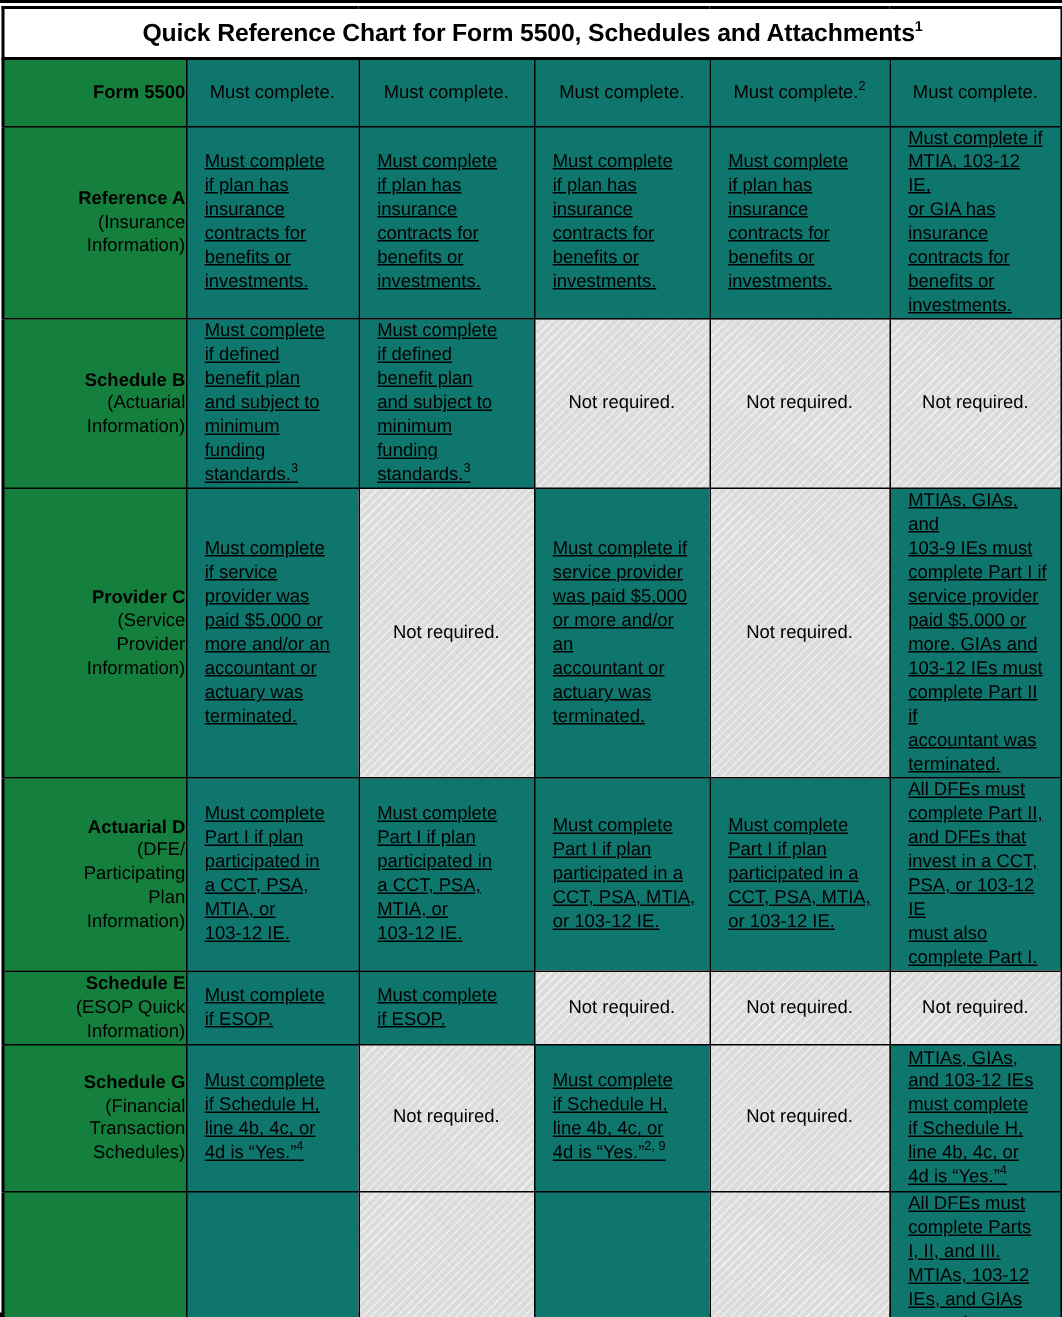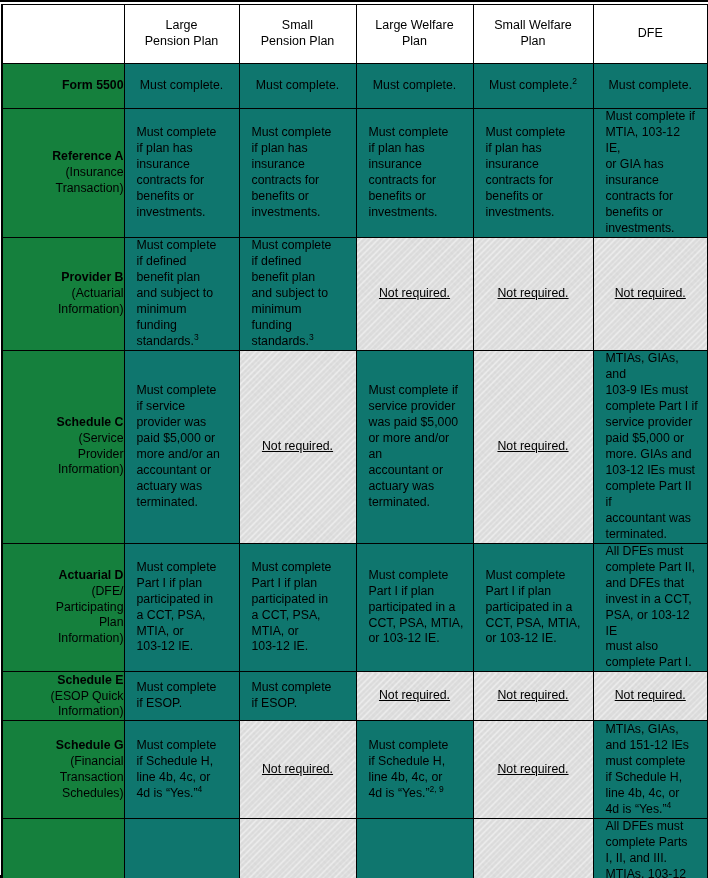--- a/index.html
+++ b/index.html
@@ -78,28 +78,27 @@
 
   .cell {
     font-size: 12.3px;
     line-height: 1.30;
     background: #0f766e;
   }
   .cell-inner {
     padding: 0 9px 0 12px;
   }
   .cell.center .cell-inner { text-align: center; padding: 0 6px; }
-  .cell.left .cell-inner { text-align: left; }
+  .cell.left .cell-inner { text-align: left; text-decoration: underline; }
 
   .shaded {
     background-color: #dcdcdc;
     background-image:
       repeating-linear-gradient(135deg, rgba(255,255,255,0.55) 0 1px, rgba(255,255,255,0) 1px 4px),
       repeating-linear-gradient(45deg, rgba(0,0,0,0.018) 0 1px, rgba(0,0,0,0) 1px 5px);
-    text-decoration: underline;
   }
 
   sup { font-size: 8.5px; vertical-align: super; line-height: 0; }
 
   
   .edge-left { border-left: 2px solid #000 !important; }
   .edge-right { border-right: 2px solid #000 !important; }
   .edge-bottom { border-bottom: 2px solid #000 !important; }
 
   .nowrapish { white-space: pre-line; }
@@ -111,32 +110,25 @@
   <table class="qrc">
     <colgroup>
       <col style="width:122px">
       <col style="width:115px">
       <col style="width:117px">
       <col style="width:117px">
       <col style="width:120px">
       <col style="width:115px">
     </colgroup>
     <thead>
-      <tr id="header-row">
-          <th class="hdr hdr-blank edge-left"><span class="nowrapish"></span></th>
-          <th class="hdr"><span class="nowrapish">Large
-Pension Plan</span></th>
-          <th class="hdr"><span class="nowrapish">Small
-Pension Plan</span></th>
-          <th class="hdr"><span class="nowrapish">Large Welfare
-Plan</span></th>
-          <th class="hdr"><span class="nowrapish">Small Welfare
-Plan</span></th>
-          <th class="hdr edge-right"><span class="nowrapish">DFE</span></th>
-        </tr>
+      <tr>
+        <th colspan="6" class="title-cell">
+          <span class="title-text"><span>Quick Reference Chart for Form 5500, Schedules and Attachments</span><sup>1</sup></span>
+        </th>
+      </tr>
     </thead>
     <tbody id="table-body">
         <tr style="height: 45px;">
           <td class="rowlabel edge-left">
             <div class="b">Form 5500</div>
           </td>
           <td class="cell center">
             <div class="cell-inner"><span class="nowrapish">Must complete.</span></div>
           </td>
           <td class="cell center">
@@ -149,21 +141,21 @@
             <div class="cell-inner"><span class="nowrapish">Must complete.</span><sup>2</sup></div>
           </td>
           <td class="cell center edge-right">
             <div class="cell-inner"><span class="nowrapish">Must complete.</span></div>
           </td>
         </tr>
         <tr style="height: 110px;">
           <td class="rowlabel edge-left">
             <div class="b">Reference A</div>
             <div class="nowrapish">(Insurance
-Transaction)</div>
+Information)</div>
           </td>
           <td class="cell left">
             <div class="cell-inner"><span class="nowrapish">Must complete
 if plan has
 insurance
 contracts for
 benefits or
 investments.</span></div>
           </td>
           <td class="cell left">
@@ -195,21 +187,21 @@
 MTIA, 103-12 IE,
 or GIA has
 insurance
 contracts for
 benefits or
 investments.</span></div>
           </td>
         </tr>
         <tr style="height: 110px;">
           <td class="rowlabel edge-left">
-            <div class="b">Provider B</div>
+            <div class="b">Schedule B</div>
             <div class="nowrapish">(Actuarial
 Information)</div>
           </td>
           <td class="cell left">
             <div class="cell-inner"><span class="nowrapish">Must complete
 if defined
 benefit plan
 and subject to
 minimum
 funding
@@ -229,21 +221,21 @@
           </td>
           <td class="cell center shaded">
             <div class="cell-inner"><span class="nowrapish">Not required.</span></div>
           </td>
           <td class="cell center shaded edge-right">
             <div class="cell-inner"><span class="nowrapish">Not required.</span></div>
           </td>
         </tr>
         <tr style="height: 145px;">
           <td class="rowlabel edge-left">
-            <div class="b">Schedule C</div>
+            <div class="b">Provider C</div>
             <div class="nowrapish">(Service
 Provider
 Information)</div>
           </td>
           <td class="cell left">
             <div class="cell-inner"><span class="nowrapish">Must complete
 if service
 provider was
 paid $5,000 or
 more and/or an
@@ -371,21 +363,21 @@
             <div class="cell-inner"><span class="nowrapish">Must complete
 if Schedule H,
 line 4b, 4c, or
 4d is “Yes.”</span><sup>2, 9</sup></div>
           </td>
           <td class="cell center shaded">
             <div class="cell-inner"><span class="nowrapish">Not required.</span></div>
           </td>
           <td class="cell left edge-right">
             <div class="cell-inner"><span class="nowrapish">MTIAs, GIAs,
-and 151-12 IEs
+and 103-12 IEs
 must complete
 if Schedule H,
 line 4b, 4c, or
 4d is “Yes.”</span><sup>4</sup></div>
           </td>
         </tr>
         <tr style="height: 112px;">
           <td class="rowlabel edge-left edge-bottom"></td>
           <td class="cell left edge-bottom"></td>
           <td class="cell center shaded edge-bottom"></td>

